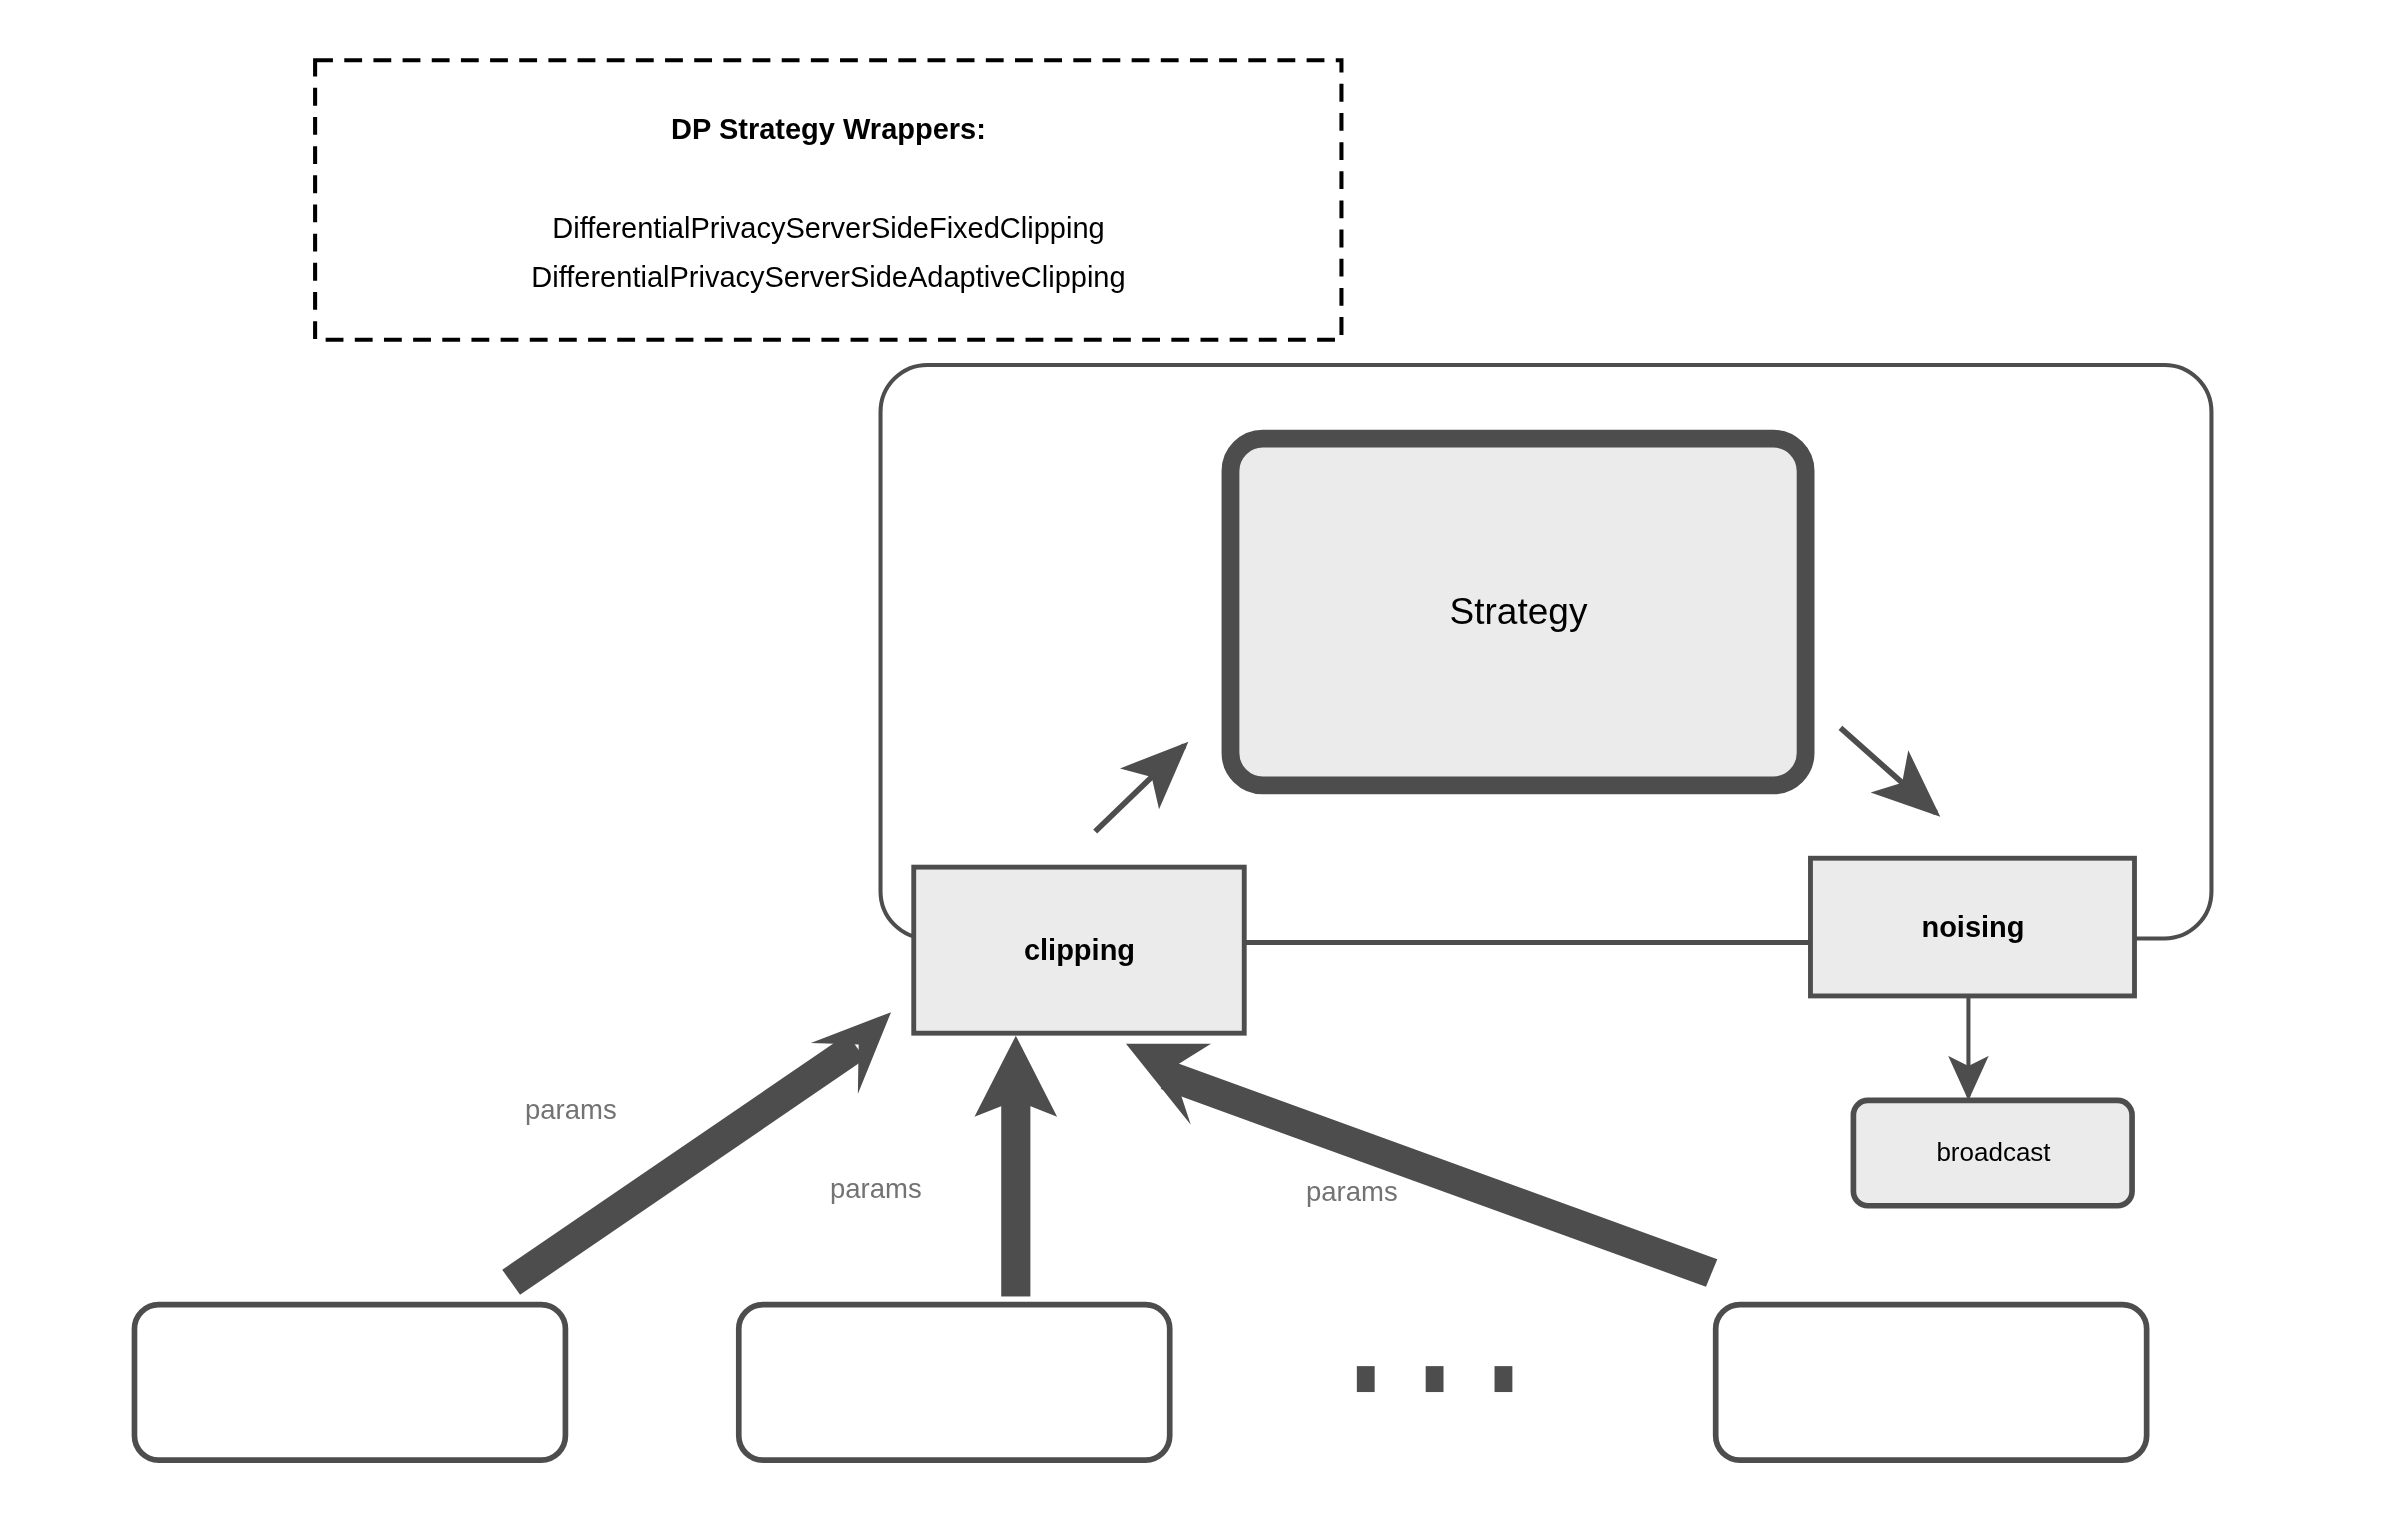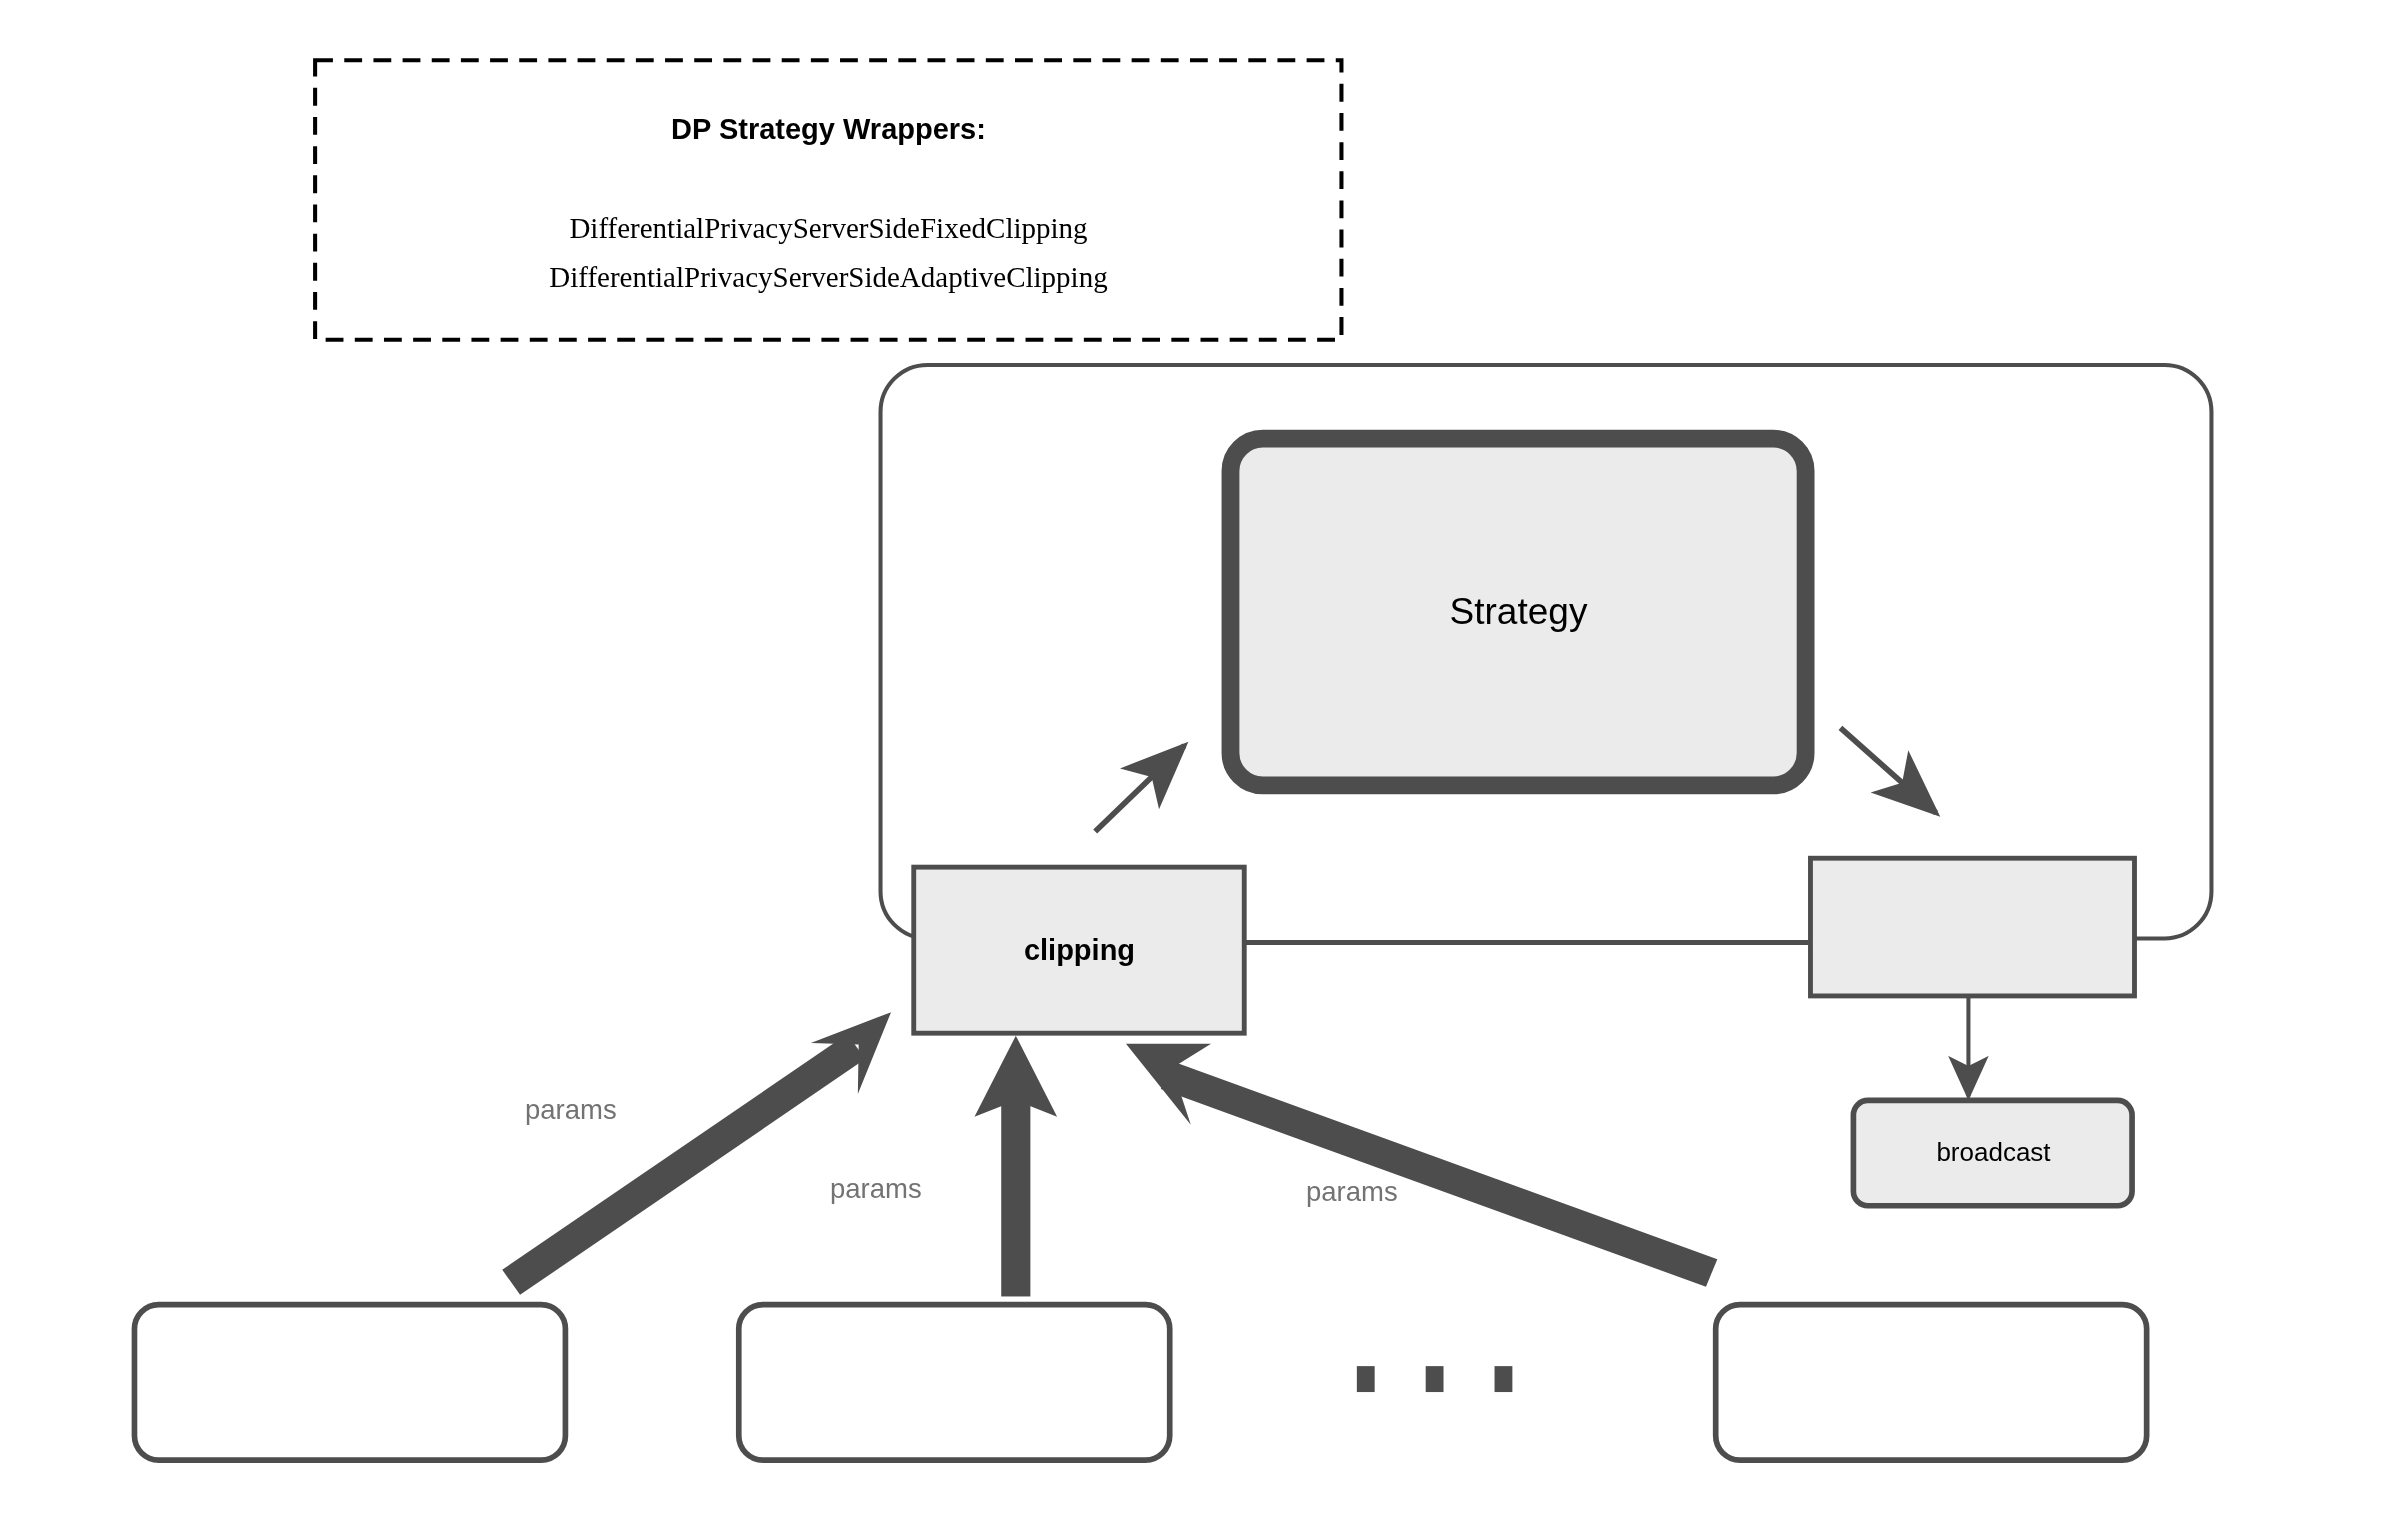--- a/index.html
+++ b/index.html
@@ -50,21 +50,20 @@
     color: #000000;
     text-align: center;
     white-space: nowrap;
   }
   .wrapper-line {
     position: absolute;
     font-size: 29px;
     color: #000000;
     text-align: center;
     white-space: nowrap;
-    font-family: Liberation Serif, serif;
   }
   .strategy-label { font-size: 37px; }
   .client-label   { font-size: 36px; }
   .proc-label     { font-size: 29px; font-weight: bold; }
   .broadcast-label{ font-size: 26px; }
 </style>
 </head>
 <body>
 
 <div id="canvas">
@@ -134,20 +133,21 @@
   </svg>
 
   <div class="wrapper-title" style="left:315px; top:113px; width:1027px;">DP Strategy Wrappers:</div>
   <div class="wrapper-line" style="left:315px; top:212px; width:1027px;">DifferentialPrivacyServerSideFixedClipping</div>
   <div class="wrapper-line" style="left:315px; top:261px; width:1027px;">DifferentialPrivacyServerSideAdaptiveClipping</div>
 
   <div class="node-label proc-label" style="left:914px; top:867px; width:331px; height:166px;">clipping</div>
 
   <div class="node-label strategy-label" style="left:1231px; top:438px; width:575px; height:347px;">Strategy</div>
 
+  <div class="node-label proc-label" style="left:1811px; top:858px; width:324px; height:138px;">noising</div>
 
   <div class="node-label broadcast-label" style="left:1854px; top:1100px; width:279px; height:105px;">broadcast</div>
 
 
   <div class="edge-label" style="left:525px; top:1094px;">params</div>
   <div class="edge-label" style="left:830px; top:1173px;">params</div>
   <div class="edge-label" style="left:1306px; top:1176px;">params</div>
 
 </div>
 

